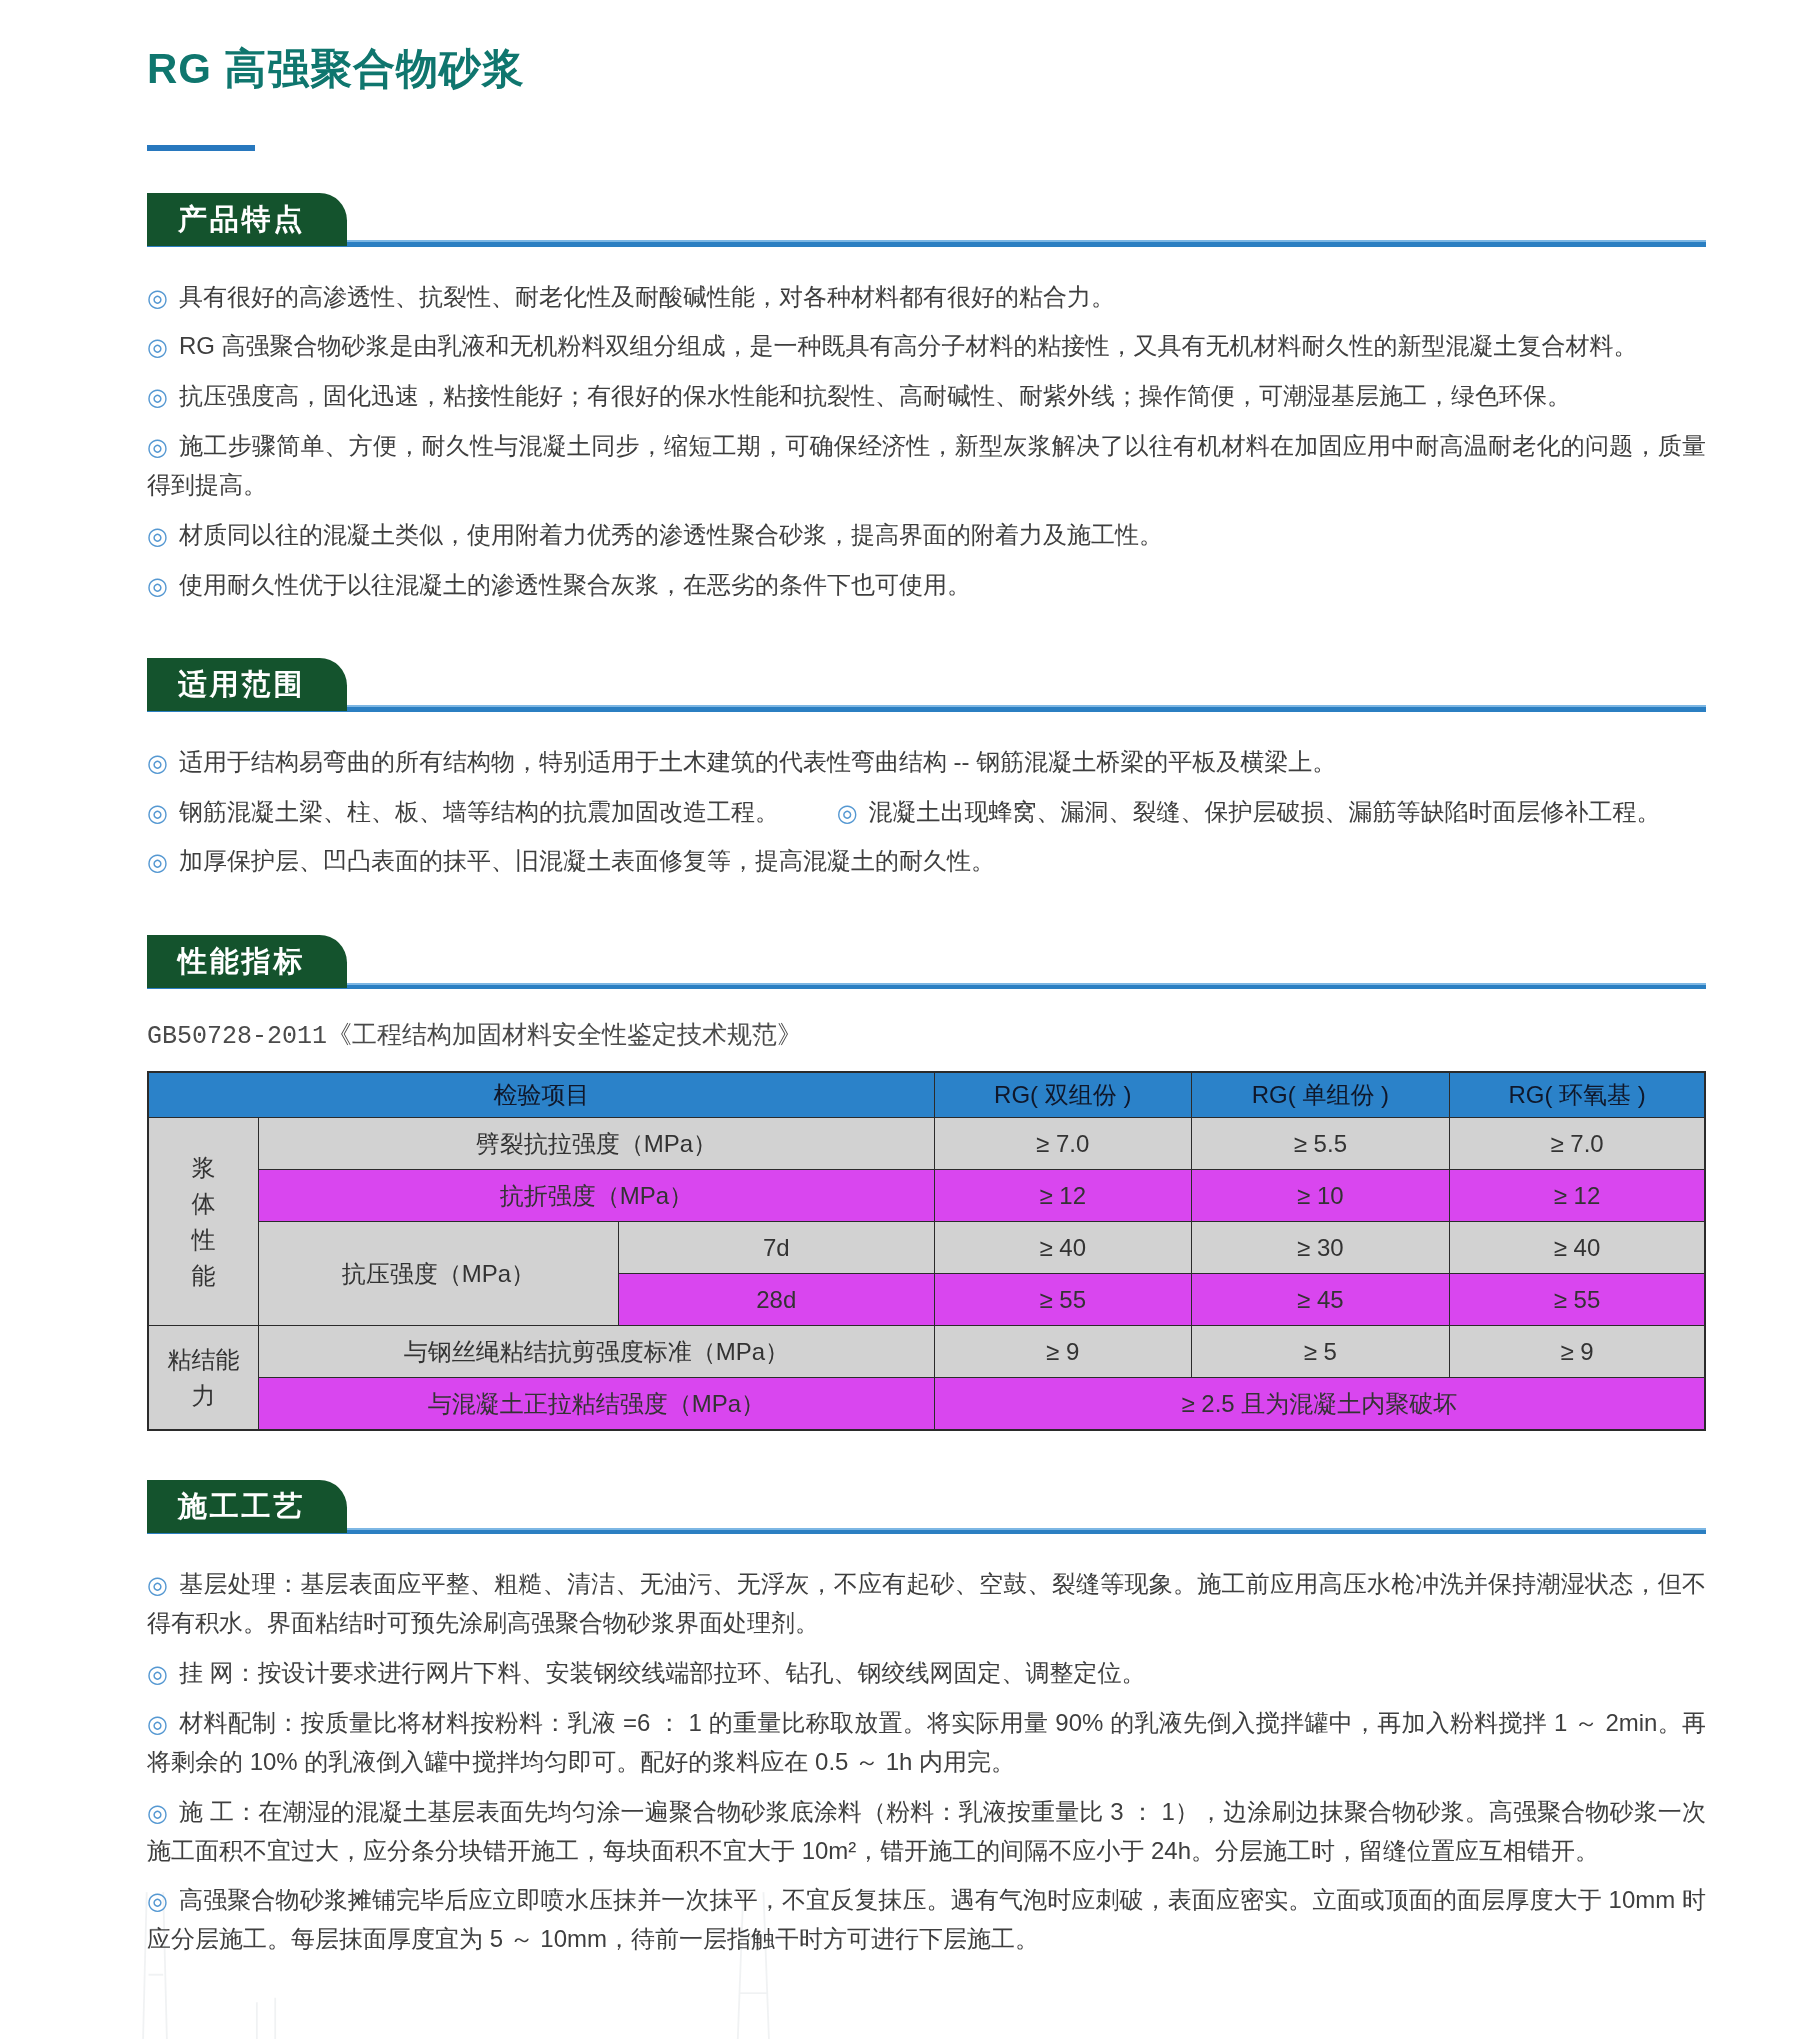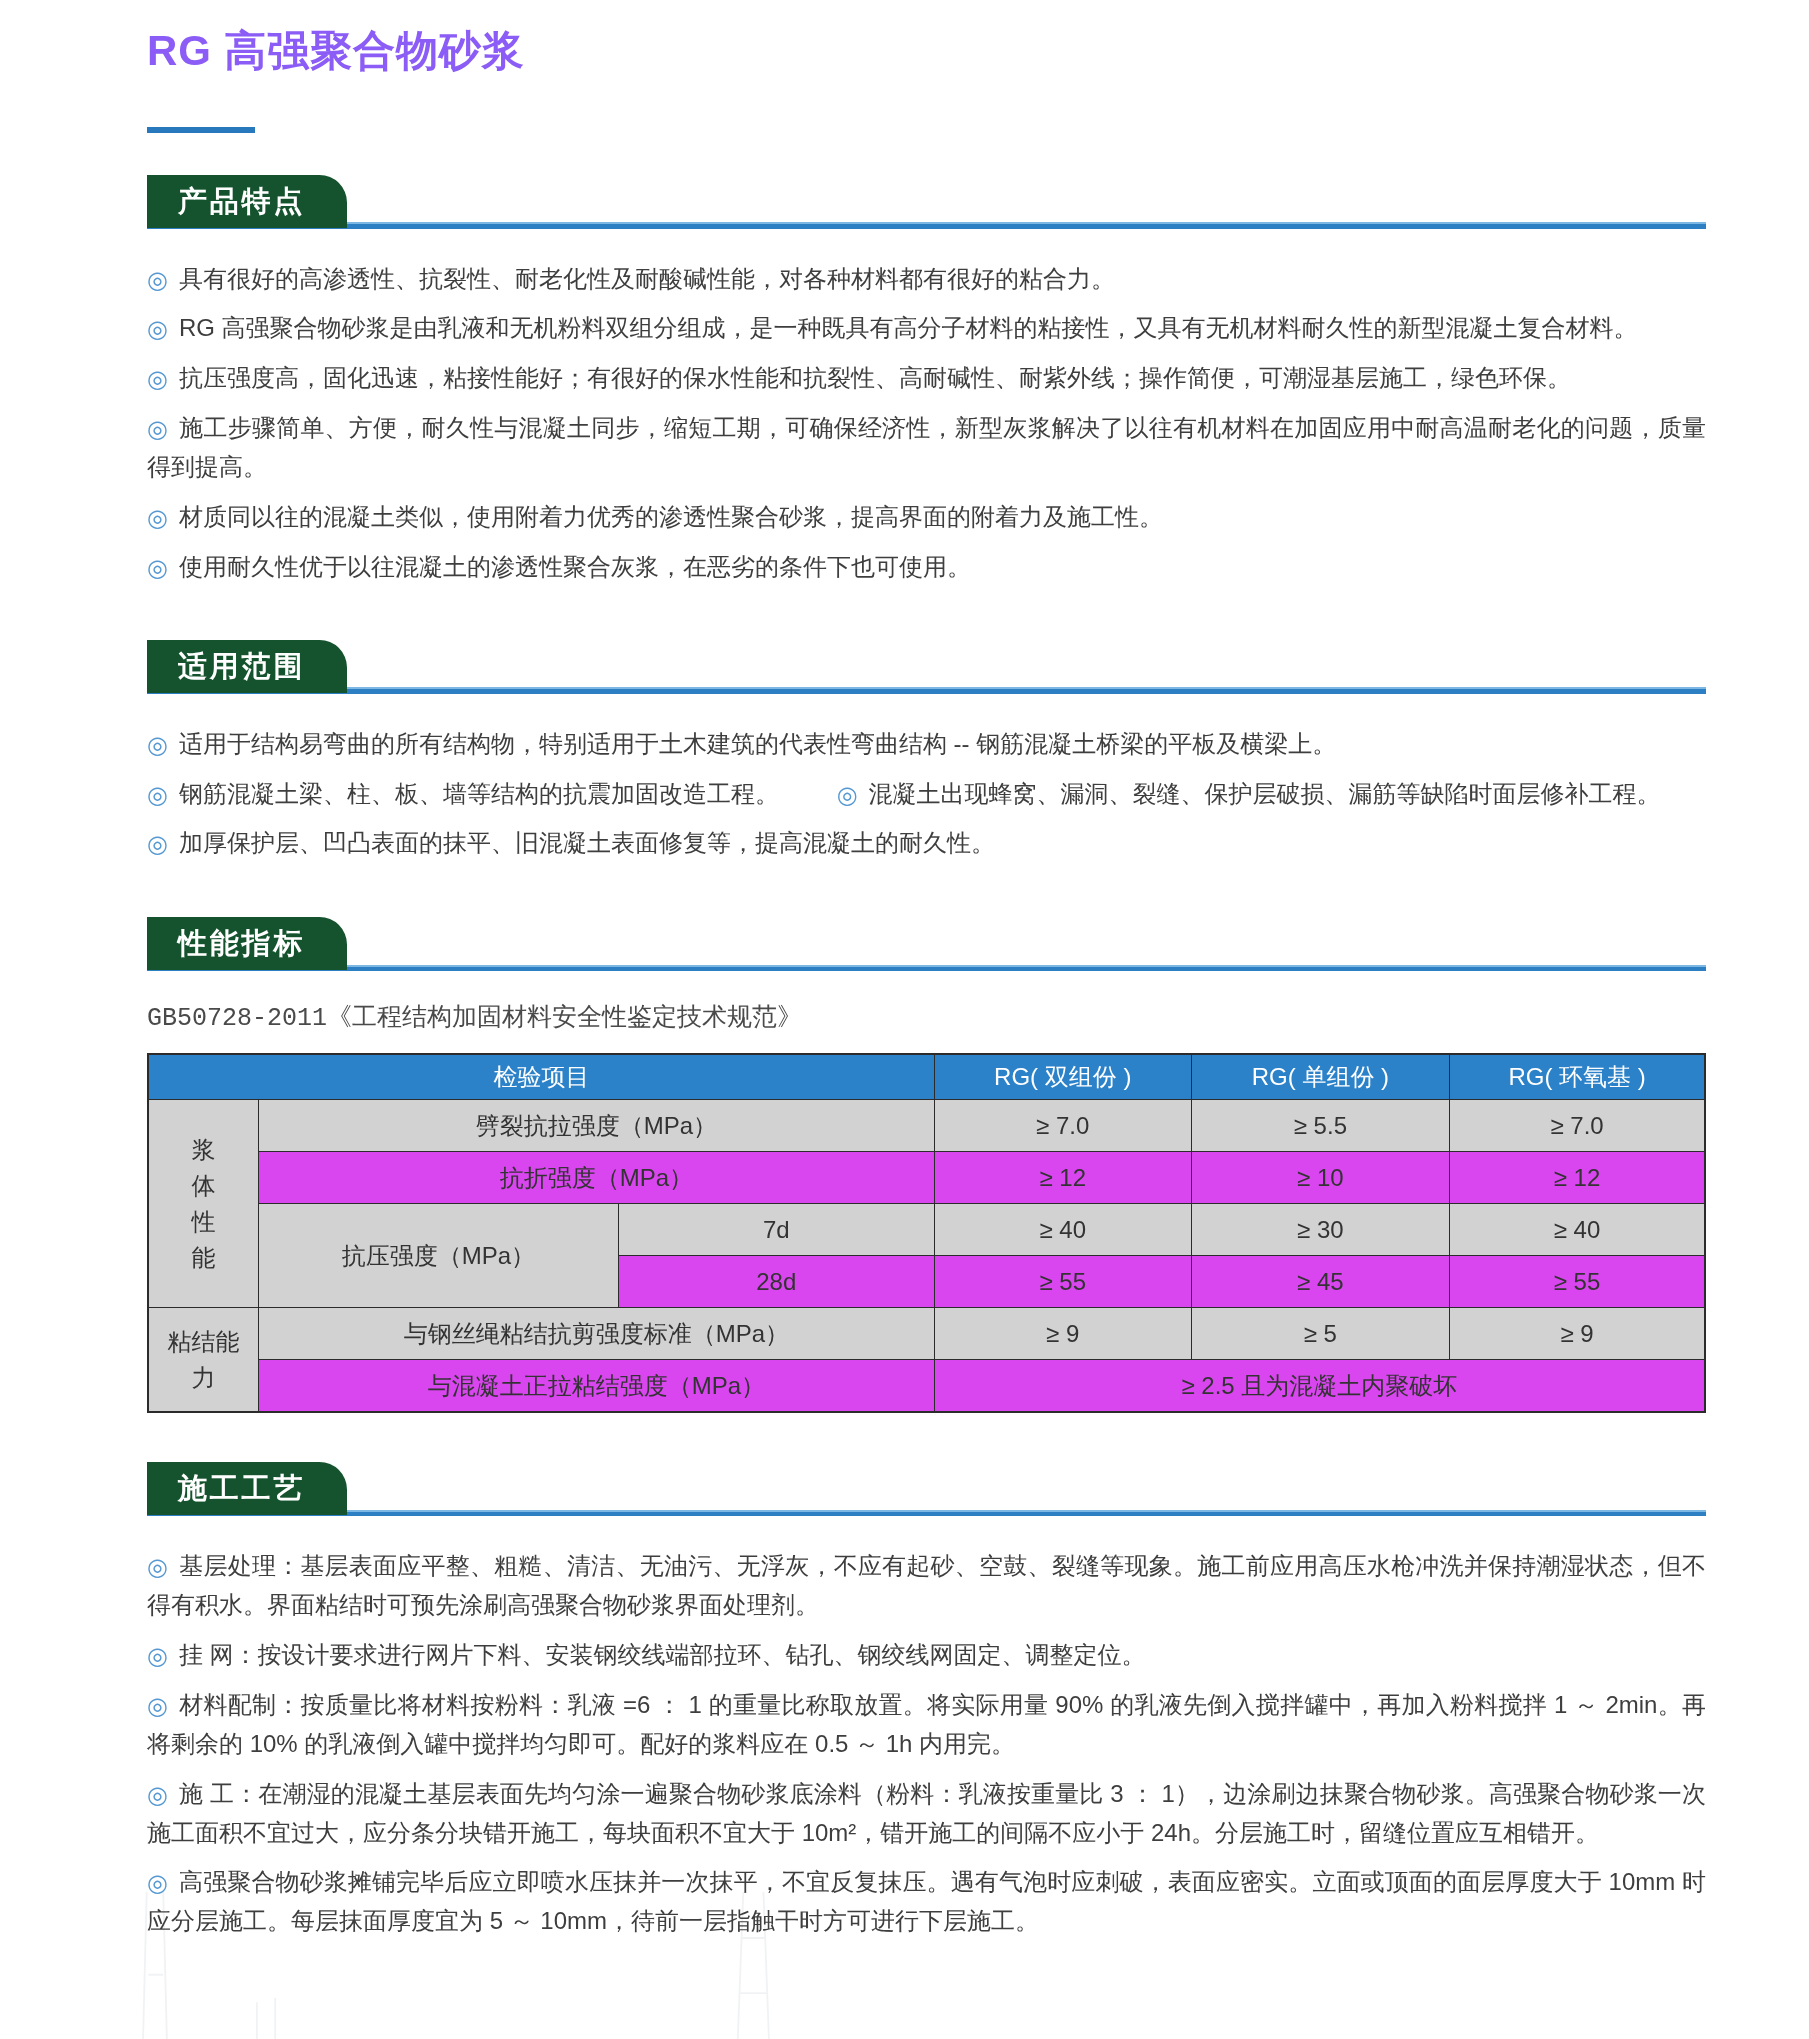--- a/index.html
+++ b/index.html
@@ -8,23 +8,23 @@
     background:#ffffff;
     font-family:"Liberation Sans", sans-serif;
     color:#3e3e3e;
     position:relative;
     overflow:hidden;
   }
   .content { padding:0 103px 0 147px; position:relative; z-index:2; }
 
   
   .page-title {
-    margin:0; padding-top:23px;
+    margin:0; padding-top:41px;
     font-size:42px; font-weight:bold;
-    color:#8b5cf6; letter-spacing:0.9px;
+    color:#0f766e; letter-spacing:0.9px;
   }
   .title-underline {
     width:108px; height:5.5px; background:#2878be;
     margin-top:48px;
   }
 
   
   .sec-head { position:relative; height:57px; }
   .sec-head .bar {
     position:absolute; left:0; right:0; bottom:0; height:6.4px;
@@ -67,21 +67,21 @@
     border:2.8px solid #2b2b2b;
     table-layout:fixed;
   }
   table.perf th, table.perf td {
     border:1.8px solid #2b2b2b;
     text-align:center; vertical-align:middle;
     font-size:24px; font-weight:normal;
     padding:0 5.5px;
   }
   table.perf thead th {
-    background:#2b82c9; color:#ffffff; height:44px;
+    background:#2b82c9; color:#0f172a; height:44px;
   }
   table.perf tbody td { height:51px; color:#333333; }
   td.gray { background:#d2d2d2; }
   td.white { background:#d946ef; }
   .v-label { white-space:pre-line; line-height:1.5; }
 
   
   .watermark { position:absolute; z-index:1; opacity:0.35; }
 </style>
 </head>

